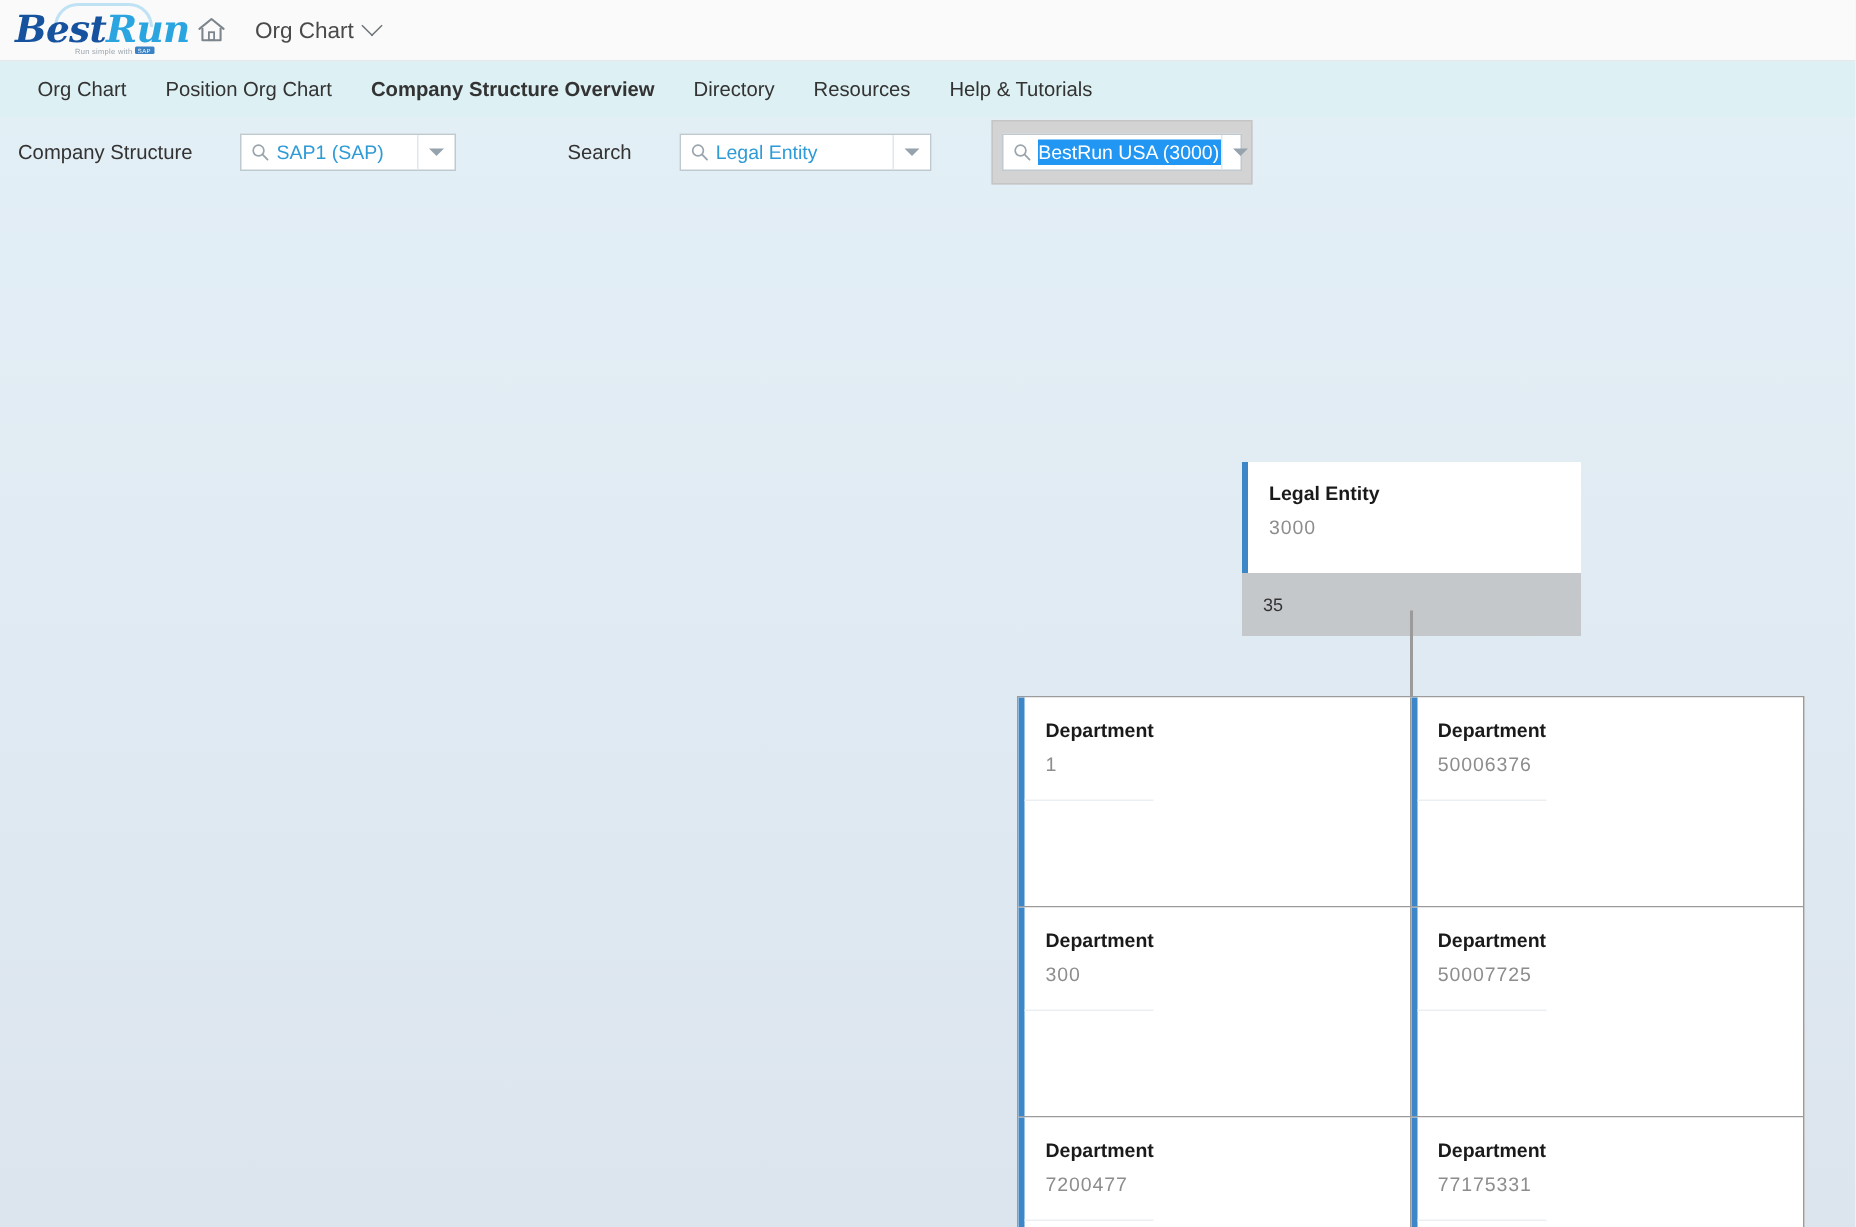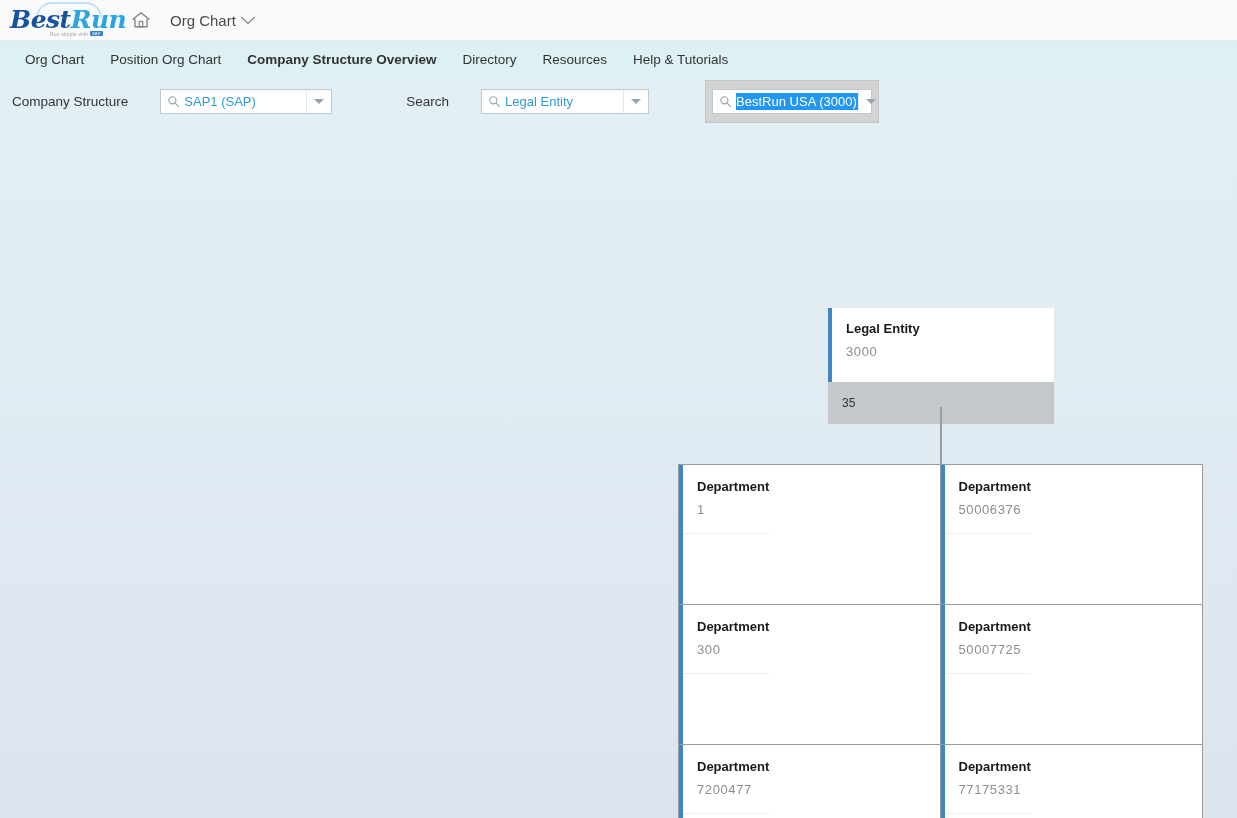--- a/index.html
+++ b/index.html
@@ -174,28 +174,28 @@
     align-items: center;
     justify-content: center;
     cursor: pointer;
   }
   .combo .caret {
     width: 0; height: 0;
     border-left: 5px solid transparent;
     border-right: 5px solid transparent;
     border-top: 5px solid #96a3ad;
   }
-  .combo-1 { width: 172px; }
+  .combo-1 { width: 144px; }
   .combo-2 { width: 168px; }
   .combo-3 { width: 160px; }
   .focuswrap {
     background: #d3d3d3;
     border: 1px solid #c5c5c5;
     padding: 8px 6px;
-    margin-left: 34px;
+    margin-left: 18px;
     display: inline-flex;
   }
   .spacer-md { width: 30px; }
 
   
   .canvas { position: relative; width: 1237px; height: 693px; }
 
   
   .node-root {
     position: absolute;

